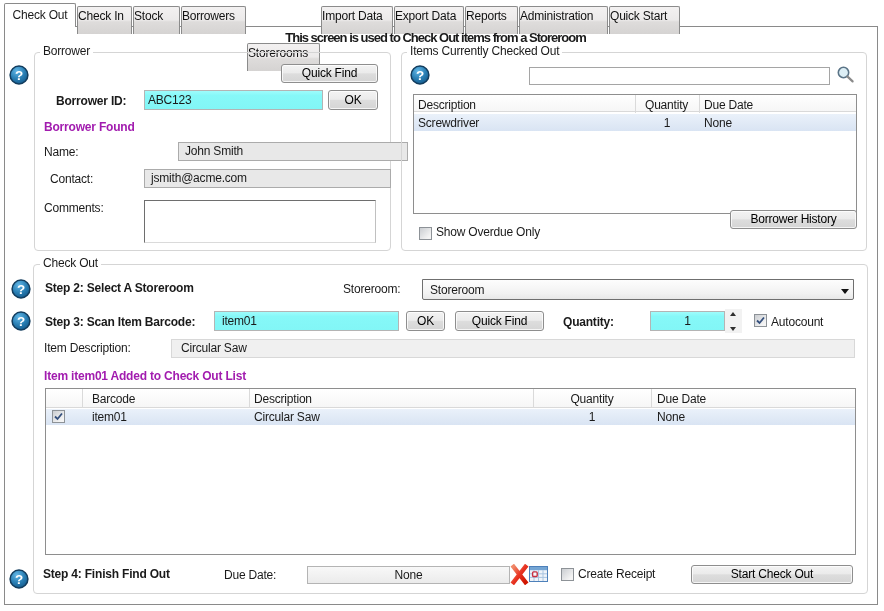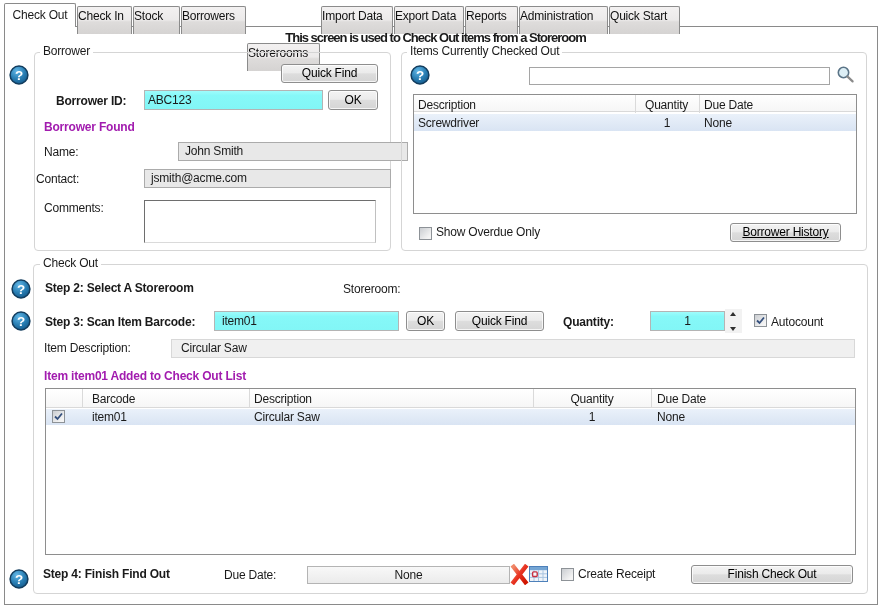--- a/index.html
+++ b/index.html
@@ -45,21 +45,21 @@
 
   <div class="abs" style="left:56px;top:94px;font-weight:bold;">Borrower ID:</div>
   <div class="cyan" style="left:144px;top:90px;width:179px;height:20px;line-height:18px;padding-left:3px;">ABC123</div>
   <div class="btn" style="left:328px;top:90px;width:50px;height:20px;line-height:18px;">OK</div>
 
   <div class="abs red" style="left:44px;top:120px;">Borrower Found</div>
 
   <div class="abs" style="left:44px;top:145px;">Name:</div>
   <div class="dis" style="left:144px;top:142px;width:230px;height:19px;line-height:17px;margin-left:34px;">John Smith</div>
 
-  <div class="abs" style="left:36px;top:172px;text-align:right;">Contact:</div>
+  <div class="abs" style="left:50px;top:172px;text-align:right;">Contact:</div>
   <div class="dis" style="left:144px;top:169px;width:247px;height:19px;line-height:17px;">jsmith@acme.com</div>
 
   <div class="abs" style="left:44px;top:201px;">Comments:</div>
   <div class="abs" style="left:144px;top:200px;width:232px;height:43px;background:#fff;border:1px solid;border-color:#6e6e6e #c0c0c0 #dadada #6e6e6e;"></div>
 
   <div class="grp" style="left:401px;top:52px;width:466px;height:199px;"></div>
   <div class="grplabel" style="left:407px;top:45px;">Items Currently Checked Out</div>
 
   <div class="abs" style="left:529px;top:67px;width:301px;height:18px;background:#fff;border:1px solid #a5a5a5;"></div>
 
@@ -70,27 +70,31 @@
   <div class="abs" style="left:418px;top:98px;">Description</div>
   <div class="abs" style="left:645px;top:98px;">Quantity</div>
   <div class="abs" style="left:704px;top:98px;">Due Date</div>
   <div class="selrow" style="left:414px;top:114px;width:442px;height:17px;"></div>
   <div class="abs" style="left:418px;top:116px;">Screwdriver</div>
   <div class="abs" style="left:635px;top:116px;width:64px;text-align:center;">1</div>
   <div class="abs" style="left:704px;top:116px;">None</div>
 
   <div class="cb" style="left:419px;top:227px;"></div>
   <div class="abs" style="left:436px;top:225px;">Show Overdue Only</div>
-  <div class="btn" style="left:730px;top:223px;width:111px;height:19px;line-height:17px;text-decoration:underline;">Borrower History</div>
+  <div class="btn" style="left:730px;top:210px;width:127px;height:19px;line-height:17px;">Borrower History</div>
 
   <div class="grp" style="left:33px;top:264px;width:835px;height:330px;"></div>
   <div class="grplabel" style="left:40px;top:257px;">Check Out</div>
 
   <div class="abs" style="left:45px;top:281px;font-weight:bold;text-align:center;">Step 2: Select A Storeroom</div>
   <div class="abs" style="left:343px;top:282px;">Storeroom:</div>
+  <div class="abs" style="left:422px;top:279px;width:432px;height:21px;border:1px solid #6f6f6f;border-radius:0 0 2px 2px;background:linear-gradient(#fdfdfd,#f2f2f2 70%,#e8e8e8);">
+    <div class="abs" style="left:7px;top:3px;">Storeroom</div>
+    <div class="abs" style="left:418px;top:9px;width:0;height:0;border-left:4.5px solid transparent;border-right:4.5px solid transparent;border-top:5px solid #111;"></div>
+  </div>
 
   <div class="abs" style="left:45px;top:315px;font-weight:bold;">Step 3: Scan Item Barcode:</div>
   <div class="cyan" style="left:214px;top:311px;width:185px;height:20px;line-height:18px;padding-left:7px;">item01</div>
   <div class="btn" style="left:406px;top:311px;width:39px;height:20px;line-height:18px;">OK</div>
   <div class="btn" style="left:455px;top:311px;width:89px;height:20px;line-height:18px;">Quick Find</div>
   <div class="abs" style="left:563px;top:315px;font-weight:bold;">Quantity:</div>
   <div class="cyan" style="left:650px;top:311px;width:75px;height:20px;line-height:18px;text-align:center;">1</div>
   <div class="abs" style="left:725px;top:309px;width:17px;height:24px;background:#f2f2f2;">
     <div class="abs" style="left:5px;top:3px;width:0;height:0;border-left:3.5px solid transparent;border-right:3.5px solid transparent;border-bottom:4.5px solid #2f2f2f;"></div>
     <div class="abs" style="left:5px;top:18px;width:0;height:0;border-left:3.5px solid transparent;border-right:3.5px solid transparent;border-top:4.5px solid #2f2f2f;"></div>
@@ -143,21 +147,21 @@
       <line x1="5" y1="4.2" x2="5" y2="15"></line>
         <line x1="9.5" y1="4.2" x2="9.5" y2="15"></line>
         <line x1="14" y1="4.2" x2="14" y2="15"></line>
       <line x1="1" y1="7.8" x2="18" y2="7.8"></line>
         <line x1="1" y1="11.4" x2="18" y2="11.4"></line>
     </g>
     <rect x="3.6" y="5.9" width="4.6" height="4.6" fill="#f5f8fb" stroke="#c63042" stroke-width="1.4" rx="1"></rect>
   </svg>
   <div class="cb" style="left:561px;top:568px;"></div>
   <div class="abs" style="left:578px;top:567px;">Create Receipt</div>
-  <div class="btn" style="left:691px;top:565px;width:162px;height:19px;line-height:17px;">Finish Check Out</div>
+  <div class="btn" style="left:691px;top:565px;width:162px;height:19px;line-height:17px;">Start Check Out</div>
 
   <svg class="abs" style="left:754px;top:314px;" width="13" height="13" viewBox="0 0 13 13">
       <path d="M3 6.5 L5.5 9 L10 3.5" stroke="#35507d" stroke-width="1.8" fill="none"></path>
     </svg>
 
   <svg class="abs" style="left:836px;top:65px;" width="20" height="20" viewBox="0 0 20 20">
     <circle cx="7.5" cy="7.5" r="5.2" fill="#dceef5" stroke="#5b7487" stroke-width="1.6"></circle>
     <line x1="11.6" y1="11.6" x2="16.6" y2="16.4" stroke="#8a8a8a" stroke-width="2.2" stroke-linecap="round"></line>
   </svg>
 

